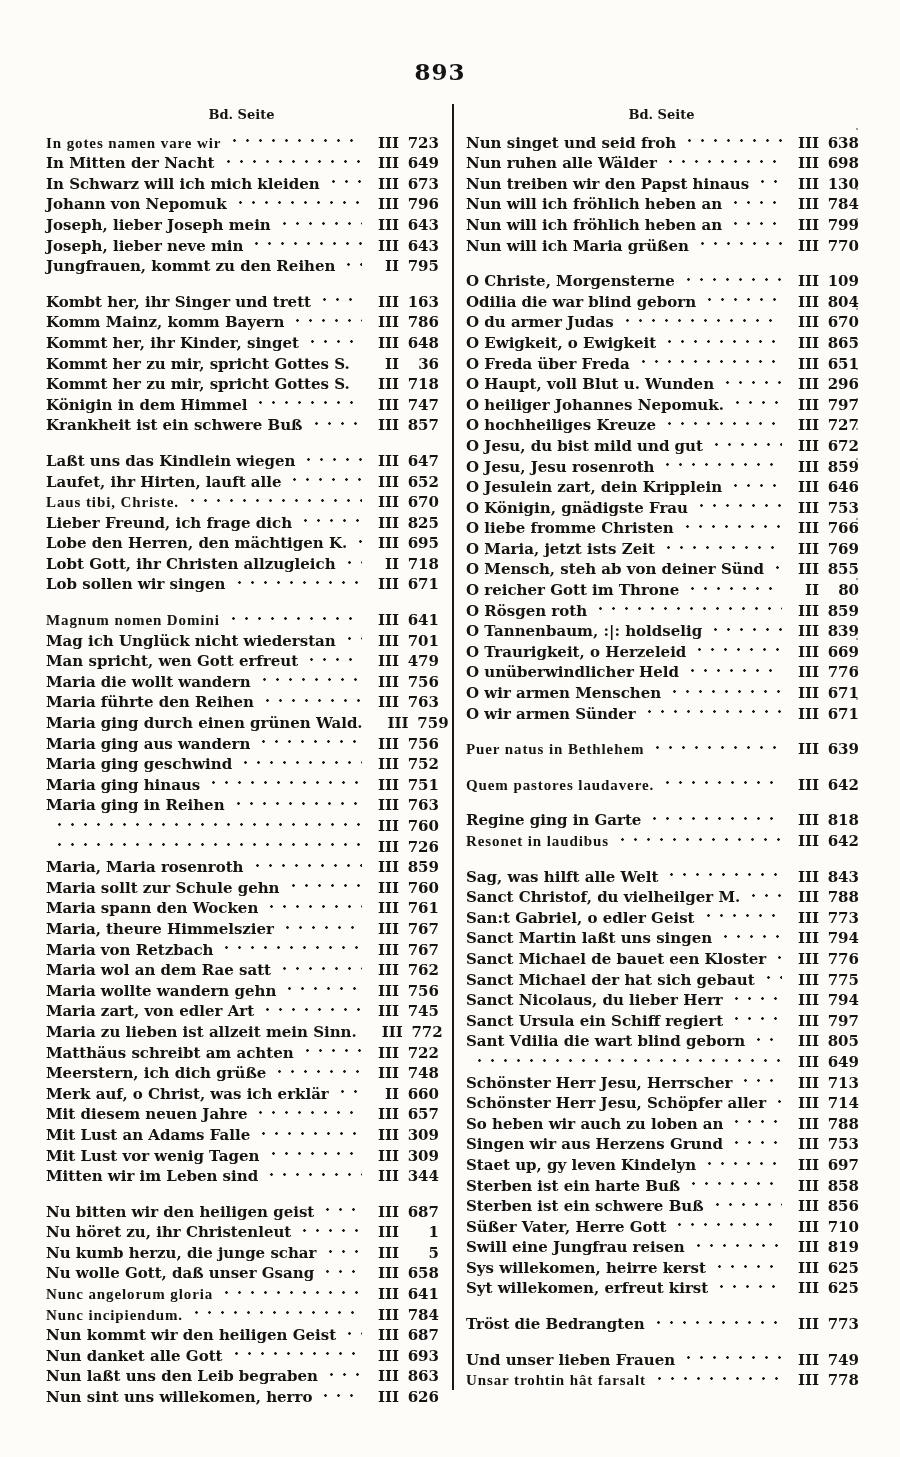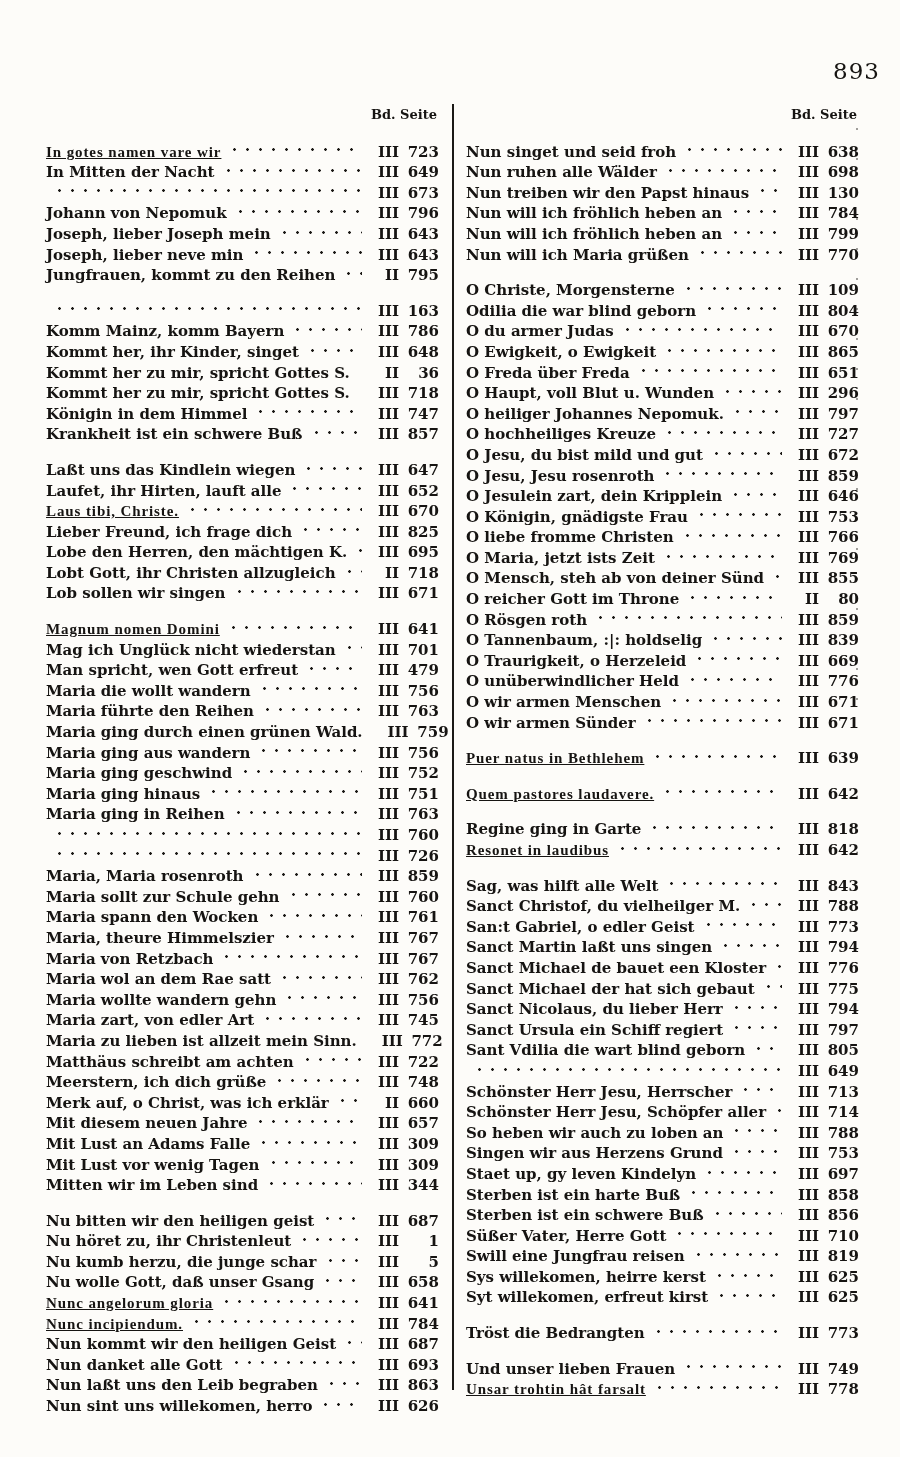--- a/index.html
+++ b/index.html
@@ -5,43 +5,43 @@
   html,body{margin:0;padding:0;}
   body{
     width:900px;height:1457px;position:relative;
     background:#fdfcf9;
     font-family:"DejaVu Serif", serif;
     color:#161412;
     overflow:hidden;
   }
   .page-number{
     position:absolute;top:58px;left:0;width:880px;
-    text-align:right;font-size:23px;font-weight:400;letter-spacing:1px;
+    text-align:center;font-size:23px;font-weight:700;letter-spacing:1px;
   }
   .col{position:absolute;top:106px;width:393px;}
   .col-left{left:46px;}
   .col-right{left:466px;}
   .col-header{
-    text-align:right;font-size:13px;font-weight:700;
-    height:18px;line-height:18px;margin-bottom:12px;
+    text-align:center;font-size:13px;font-weight:700;
+    height:18px;line-height:18px;margin-bottom:3px;
     padding-right:2px;
   }
   .divider{
     position:absolute;left:452px;top:104px;width:2px;height:1286px;
     background:#1b1916;
   }
   .block{margin-bottom:15px;}
   .block:last-child{margin-bottom:0;}
   .entry{
     display:flex;align-items:baseline;
     height:20.6px;line-height:20.6px;
     font-size:15px;font-weight:700;white-space:nowrap;
   }
   .entry .title{flex:0 0 auto;}
-  .entry.latin .title{font-family:"Liberation Serif", serif;letter-spacing:0.9px;text-decoration:underline;}
+  .entry.latin .title{font-family:"Liberation Serif", serif;letter-spacing:0.9px;}
   .entry .leader{
     flex:1 1 auto;min-width:4px;height:100%;margin:0 3px 0 5px;
     background-image:radial-gradient(circle, #1b1916 1.2px, rgba(0,0,0,0) 1.5px);
     background-size:13px 5px;
     background-repeat:repeat-x;
     background-position:2px 72%;
   }
   .entry .vol{flex:0 0 34px;text-align:right;}
   .entry .pg{flex:0 0 40px;text-align:right;}
   .margin-artifact{
@@ -68,20 +68,21 @@
         <span class="vol">III</span>
         <span class="pg">723</span>
       </div>
       <div class="entry">
         <span class="title">In Mitten der Nacht</span>
         <span class="leader"></span>
         <span class="vol">III</span>
         <span class="pg">649</span>
       </div>
       <div class="entry">
+        <span class="title">In Schwarz will ich mich kleiden</span>
         <span class="leader"></span>
         <span class="vol">III</span>
         <span class="pg">673</span>
       </div>
       <div class="entry">
         <span class="title">Johann von Nepomuk</span>
         <span class="leader"></span>
         <span class="vol">III</span>
         <span class="pg">796</span>
       </div>
@@ -99,20 +100,21 @@
       </div>
       <div class="entry">
         <span class="title">Jungfrauen, kommt zu den Reihen</span>
         <span class="leader"></span>
         <span class="vol">II</span>
         <span class="pg">795</span>
       </div>
     </div>
     <div class="block">
       <div class="entry">
+        <span class="title">Kombt her, ihr Singer und trett</span>
         <span class="leader"></span>
         <span class="vol">III</span>
         <span class="pg">163</span>
       </div>
       <div class="entry">
         <span class="title">Komm Mainz, komm Bayern</span>
         <span class="leader"></span>
         <span class="vol">III</span>
         <span class="pg">786</span>
       </div>

